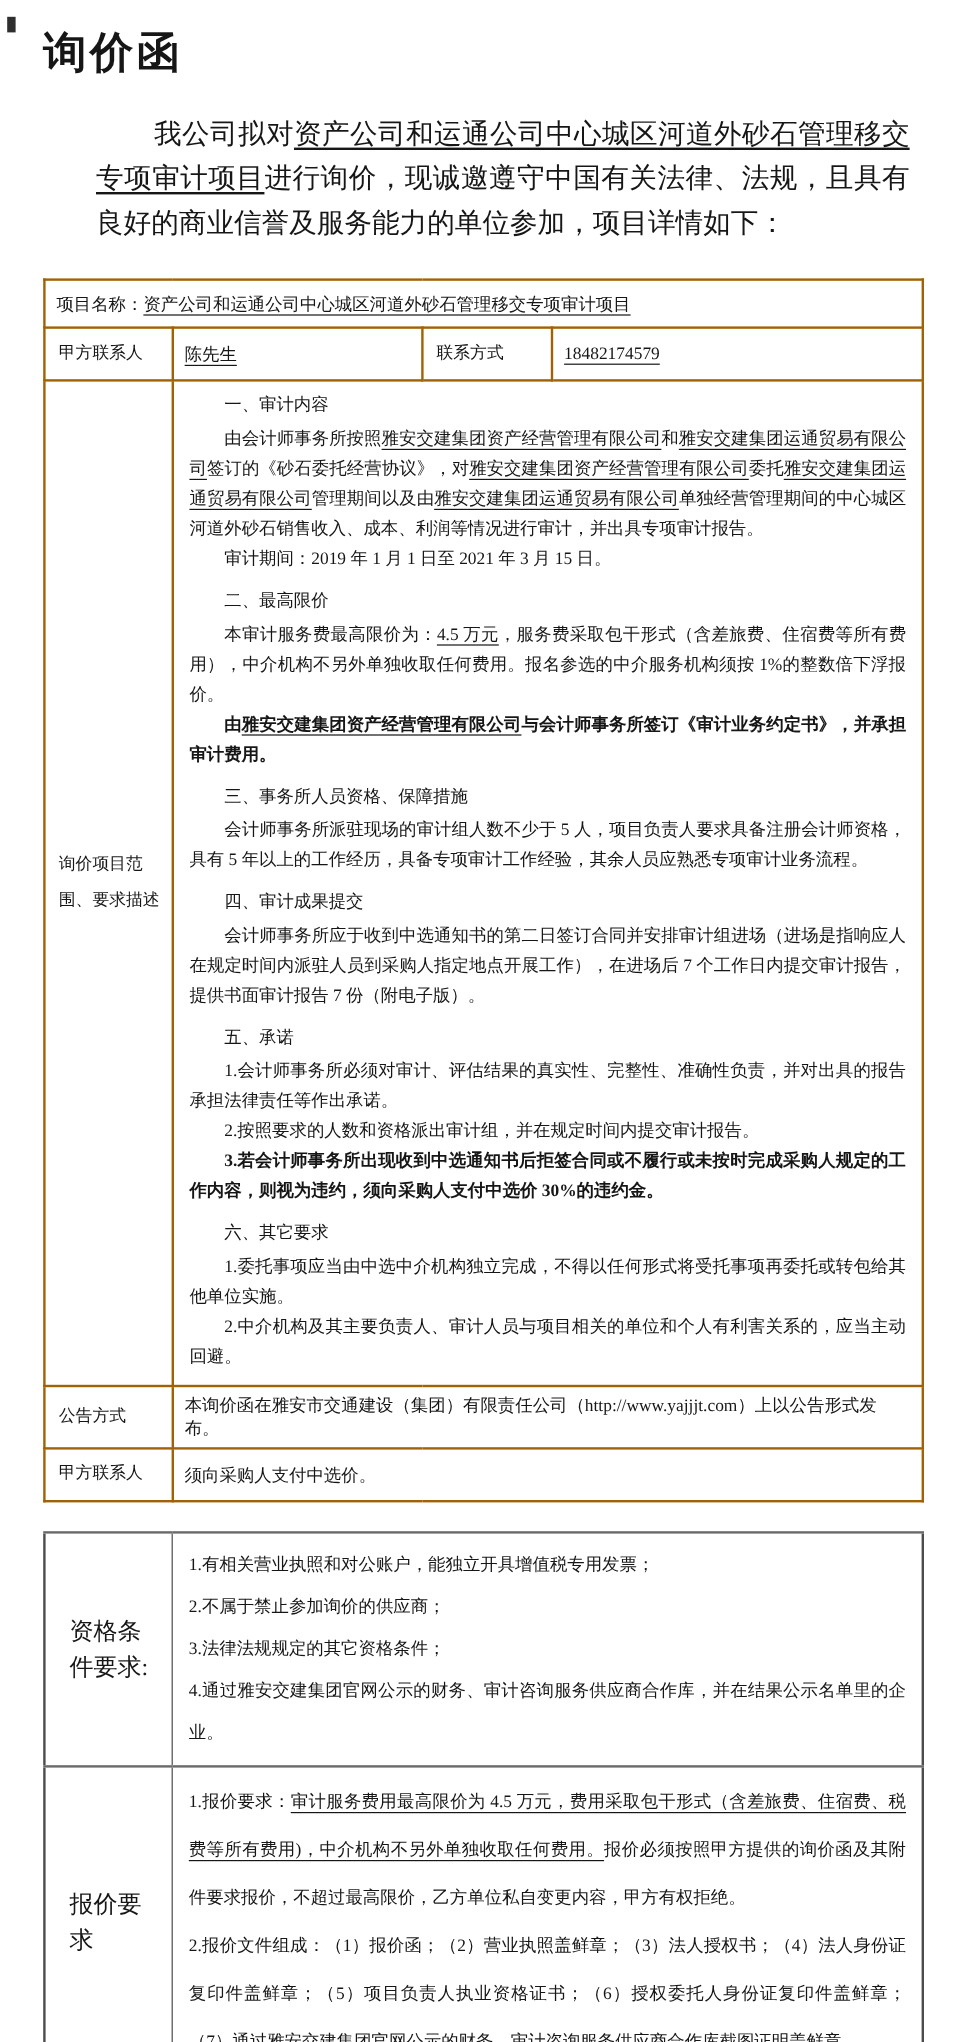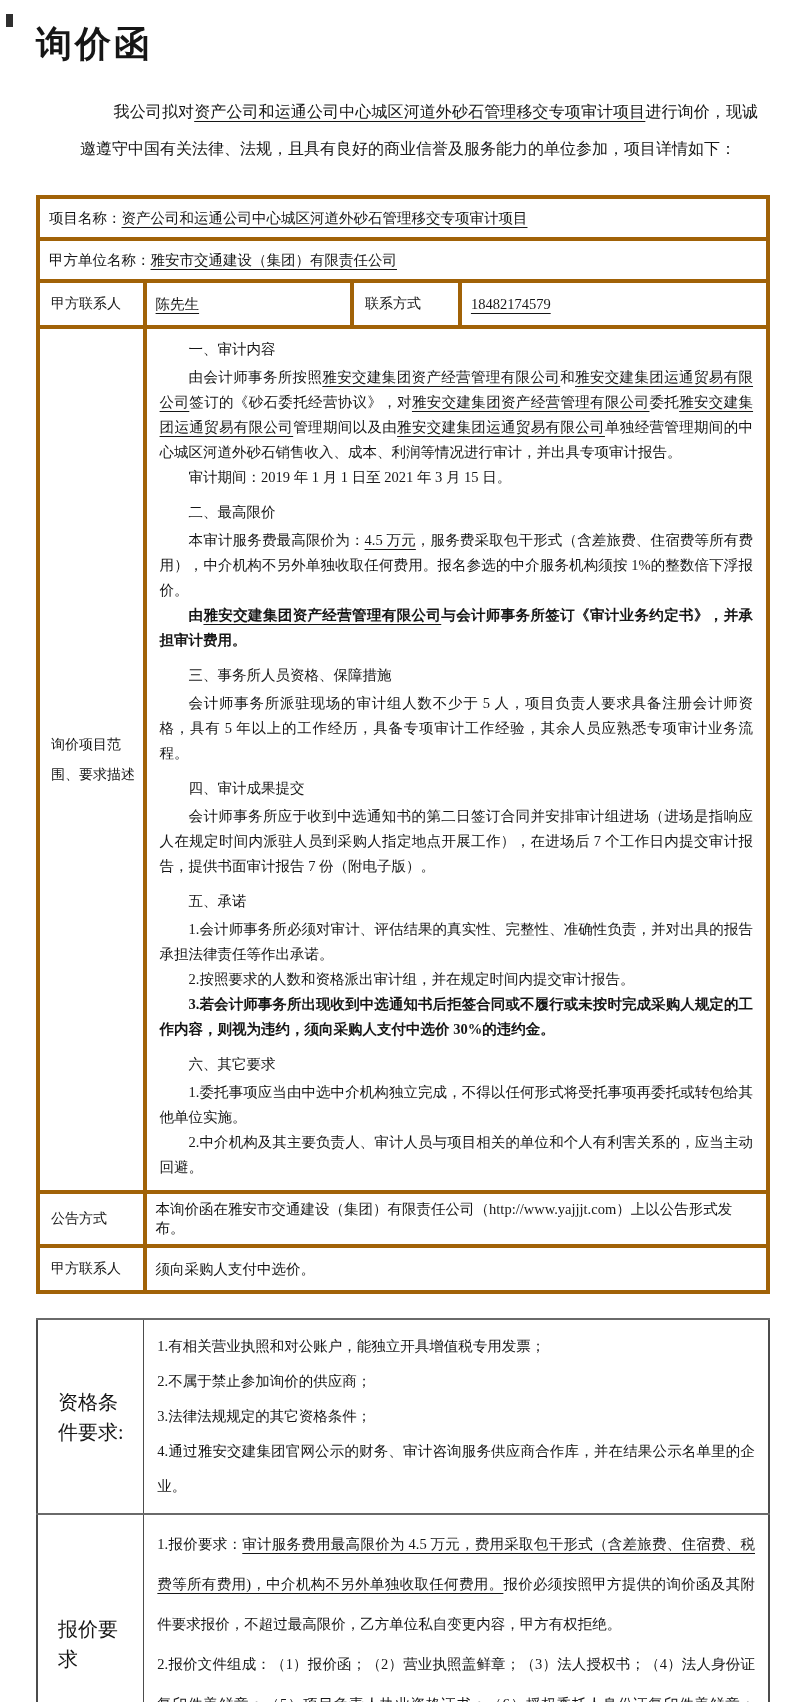--- a/index.html
+++ b/index.html
@@ -22,37 +22,37 @@
     position:absolute;left:6px;top:14px;width:7px;height:13px;background:#2f2f2f;
   }
   h1.doc-title{
     font-size:36px;
     font-weight:700;
     text-align:left;
     letter-spacing:3px;
     margin:6px 0 24px 0;
   }
   p.intro{
-    font-size:16px;
+    font-size:23px;
     line-height:37px;
     margin:0 12px 28px 44px;
     text-indent:2.1em;
     text-align:justify;
   }
   .u{text-decoration:underline;text-underline-offset:4px;}
   .b{font-weight:700;}
   table{
     width:100%;
     border-collapse:collapse;
     table-layout:fixed;
     font-size:14.5px;
   }
   
   .t1 td{
-    border:4px solid #a16207;
+    border:2px solid #a16207;
     padding:6px 9px;
     vertical-align:middle;
     text-align:left;
   }
   .t1 .row-line td{height:26px;}
   .t1 .lbl{padding-left:11px;padding-right:7px;font-size:14px;line-height:30px;}
   .scope-cell{padding:8px 13px 10px 13px !important;}
   .scope-cell p{margin:0;line-height:25px;text-indent:2em;text-align:justify;}
   .scope-cell p.h{margin-top:10px;margin-bottom:3px;}
   .scope-cell p:first-child{margin-top:0;}
@@ -85,23 +85,20 @@
   <table class="t1">
     <colgroup>
       <col style="width:14.6%">
         <col style="width:28.4%">
         <col style="width:14.8%">
         <col style="width:42.2%">
     </colgroup>
     <tbody>
         <tr class="row-line">
       <td colspan="4"><span>项目名称：</span><span class="u">资产公司和运通公司中心城区河道外砂石管理移交专项审计项目</span></td>
-    </tr>
-    <tr class="row-line">
-      <td colspan="4"><span>甲方单位名称：</span><span class="u">雅安市交通建设（集团）有限责任公司</span></td>
     </tr>
     <tr class="row-line">
       <td class="lbl">甲方联系人</td>
       <td><span class="u">陈先生</span></td>
       <td class="lbl">联系方式</td>
       <td><span class="u">18482174579</span></td>
     </tr>
     <tr>
       <td class="lbl">询价项目范围、要求描述</td>
       <td colspan="3" class="scope-cell">

